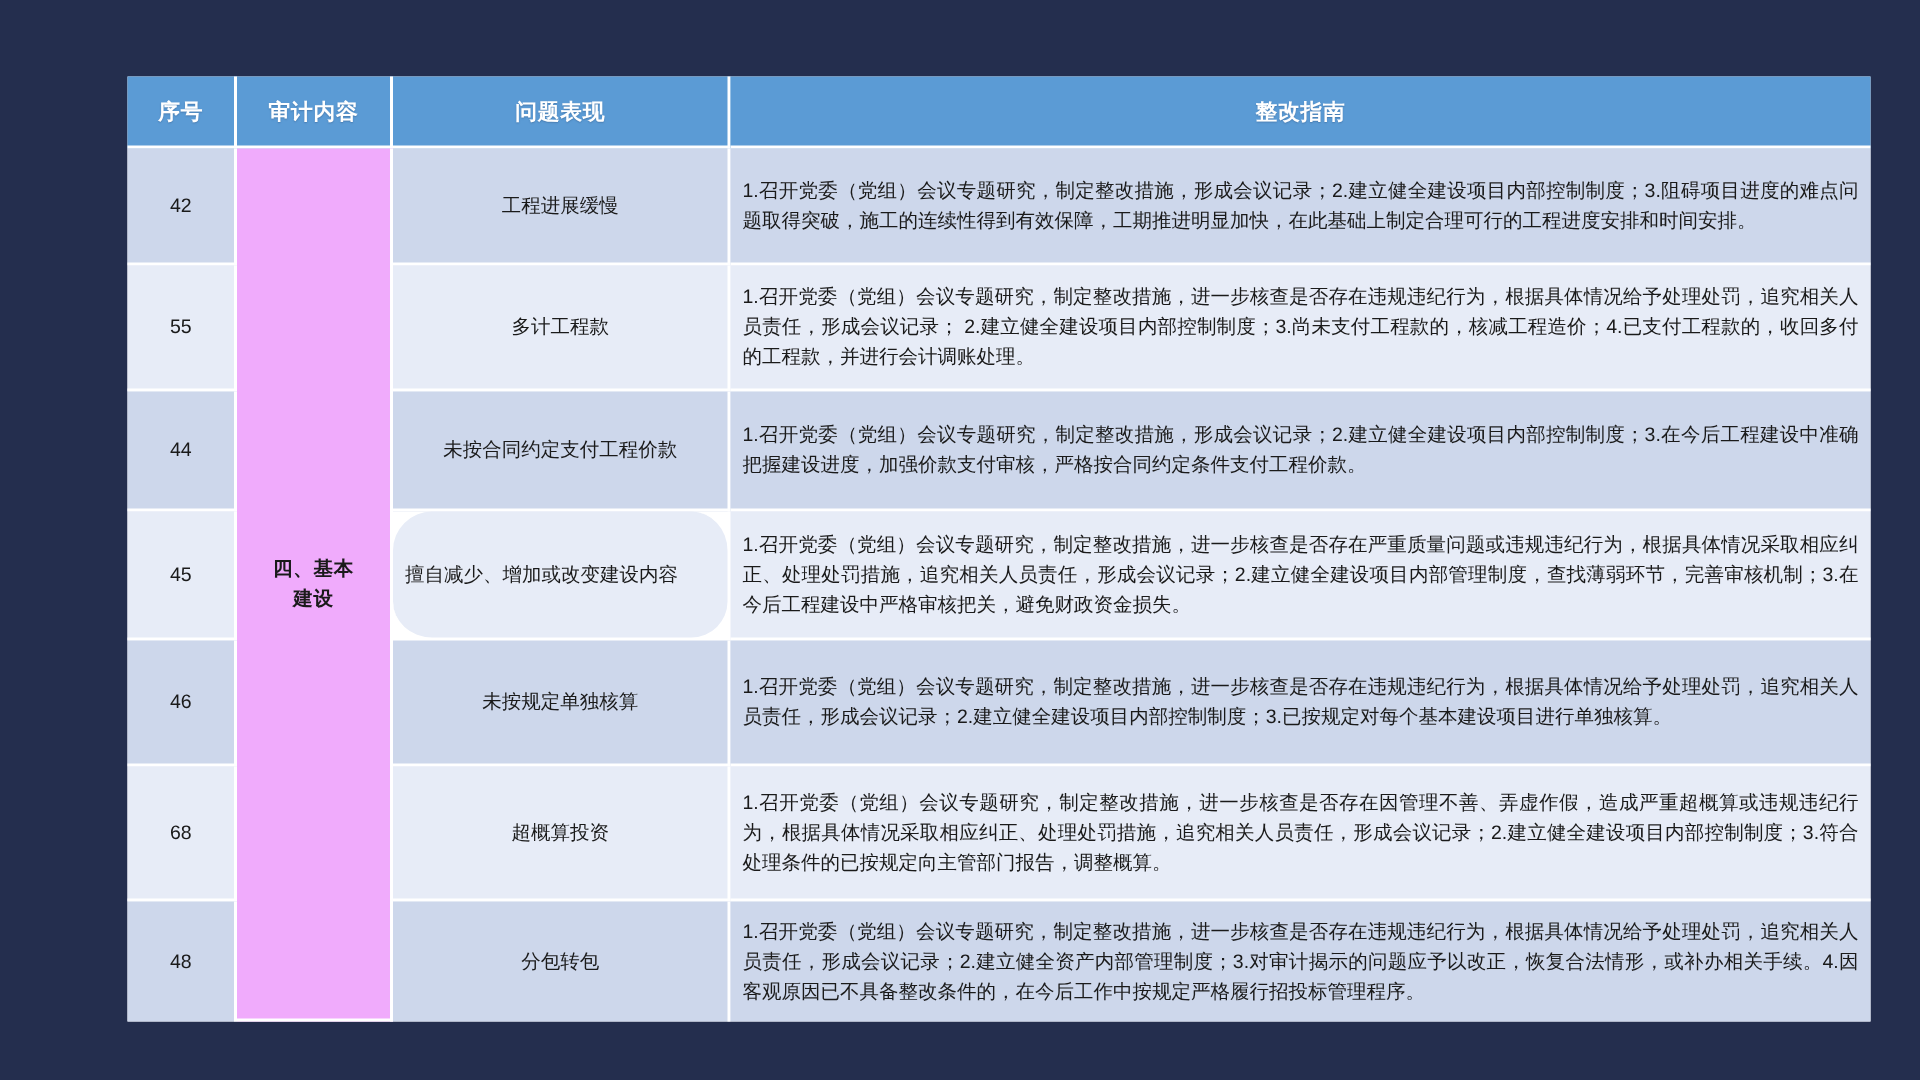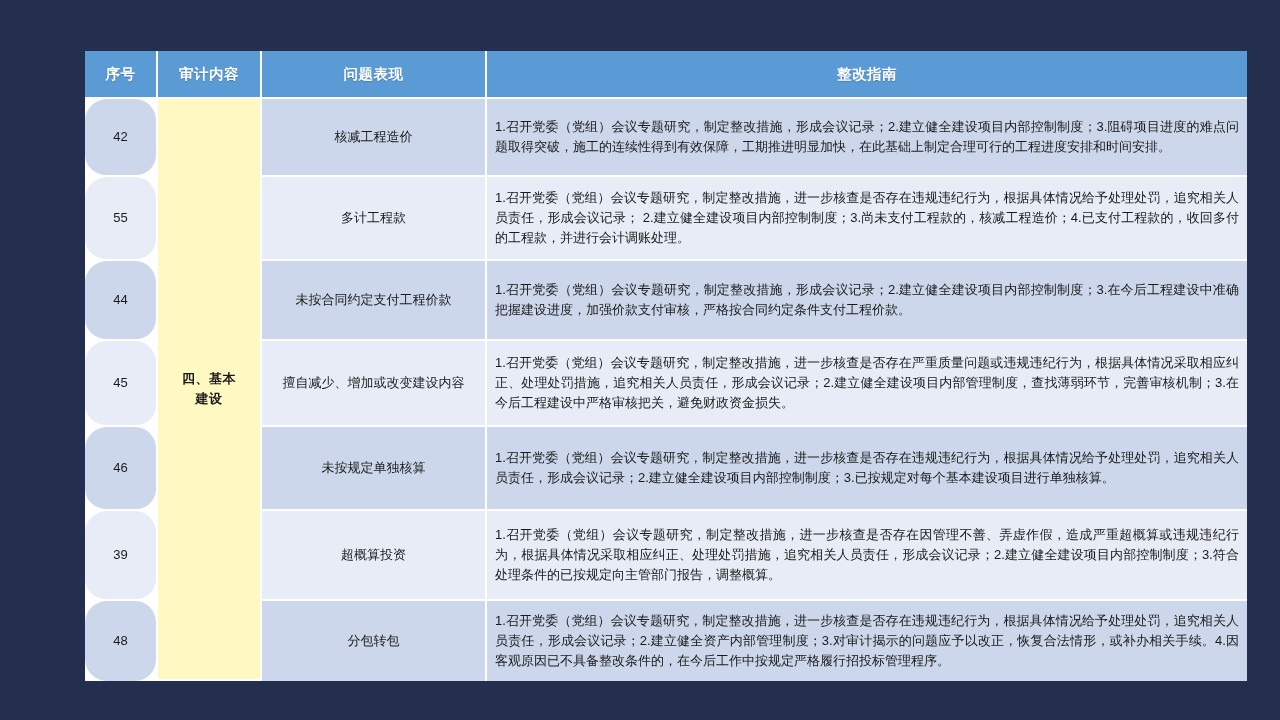--- a/index.html
+++ b/index.html
@@ -69,46 +69,46 @@
     border-bottom: 2px solid #ffffff;
     padding: 6px 8px;
     line-height: 1.55;
   }
   #audit-table tbody td:last-child { border-right: none; }
   #audit-table tbody tr:last-child td { border-bottom: none; }
 
   
   .band-dark  { background: #CDD7EB; }
   .band-light { background: #E7ECF7; }
-  .band-merge { background: #fef9c3; }
+  .band-merge { background: #f0abfc; }
 
   td.seq-cell {
     text-align: center;
     font-size: 14px;
     color: #1d1d1d;
-    border-radius: 22px;
   }
 
   td.content-cell {
     text-align: center;
     font-weight: bold;
     font-size: 14px;
     line-height: 1.8;
     color: #111111;
     letter-spacing: .5px;
   }
 
   td.issue-cell {
     text-align: center;
     font-size: 13.5px;
     color: #1a1a1a;
   }
   td.issue-cell.align-left {
-    text-align: center;
+    text-align: left;
     line-height: 1.5;
+    border-radius: 26px;
   }
 
   td.guide-cell {
     text-align: justify;
     text-justify: inter-ideograph;
     font-size: 12.6px;
     line-height: 1.62;
     color: #141414;
     padding: 8px 10px 8px 10px;
   }
@@ -145,21 +145,21 @@
     </thead>
 
     <tbody>
 
       <tr class="r0">
         <td class="seq-cell band-dark">42</td>
         <td class="content-cell band-merge" rowspan="7">
           <span>四、基本</span><br>
           <span>建设</span>
         </td>
-        <td class="issue-cell band-dark">核减工程造价</td>
+        <td class="issue-cell band-dark">工程进展缓慢</td>
         <td class="guide-cell band-dark">1.召开党委（党组）会议专题研究，制定整改措施，形成会议记录；2.建立健全建设项目内部控制制度；3.阻碍项目进度的难点问题取得突破，施工的连续性得到有效保障，工期推进明显加快，在此基础上制定合理可行的工程进度安排和时间安排。</td>
       </tr>
 
       <tr class="r1">
         <td class="seq-cell band-light">55</td>
         <td class="issue-cell band-light">多计工程款</td>
         <td class="guide-cell band-light">1.召开党委（党组）会议专题研究，制定整改措施，进一步核查是否存在违规违纪行为，根据具体情况给予处理处罚，追究相关人员责任，形成会议记录； 2.建立健全建设项目内部控制制度；3.尚未支付工程款的，核减工程造价；4.已支付工程款的，收回多付的工程款，并进行会计调账处理。</td>
       </tr>
 
       <tr class="r2">
@@ -174,21 +174,21 @@
         <td class="guide-cell band-light">1.召开党委（党组）会议专题研究，制定整改措施，进一步核查是否存在严重质量问题或违规违纪行为，根据具体情况采取相应纠正、处理处罚措施，追究相关人员责任，形成会议记录；2.建立健全建设项目内部管理制度，查找薄弱环节，完善审核机制；3.在今后工程建设中严格审核把关，避免财政资金损失。</td>
       </tr>
 
       <tr class="r4">
         <td class="seq-cell band-dark">46</td>
         <td class="issue-cell band-dark">未按规定单独核算</td>
         <td class="guide-cell band-dark">1.召开党委（党组）会议专题研究，制定整改措施，进一步核查是否存在违规违纪行为，根据具体情况给予处理处罚，追究相关人员责任，形成会议记录；2.建立健全建设项目内部控制制度；3.已按规定对每个基本建设项目进行单独核算。</td>
       </tr>
 
       <tr class="r5">
-        <td class="seq-cell band-light">39</td>
+        <td class="seq-cell band-light">68</td>
         <td class="issue-cell band-light">超概算投资</td>
         <td class="guide-cell band-light">1.召开党委（党组）会议专题研究，制定整改措施，进一步核查是否存在因管理不善、弄虚作假，造成严重超概算或违规违纪行为，根据具体情况采取相应纠正、处理处罚措施，追究相关人员责任，形成会议记录；2.建立健全建设项目内部控制制度；3.符合处理条件的已按规定向主管部门报告，调整概算。</td>
       </tr>
 
       <tr class="r6">
         <td class="seq-cell band-dark">48</td>
         <td class="issue-cell band-dark">分包转包</td>
         <td class="guide-cell band-dark">1.召开党委（党组）会议专题研究，制定整改措施，进一步核查是否存在违规违纪行为，根据具体情况给予处理处罚，追究相关人员责任，形成会议记录；2.建立健全资产内部管理制度；3.对审计揭示的问题应予以改正，恢复合法情形，或补办相关手续。4.因客观原因已不具备整改条件的，在今后工作中按规定严格履行招投标管理程序。</td>
       </tr>
 

